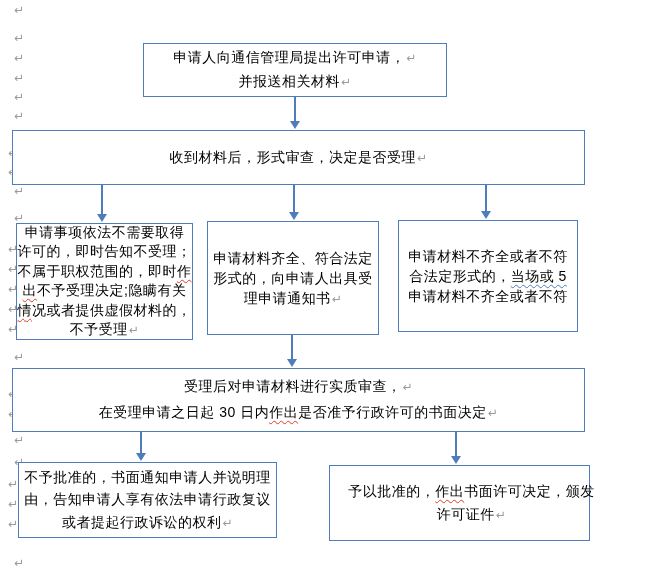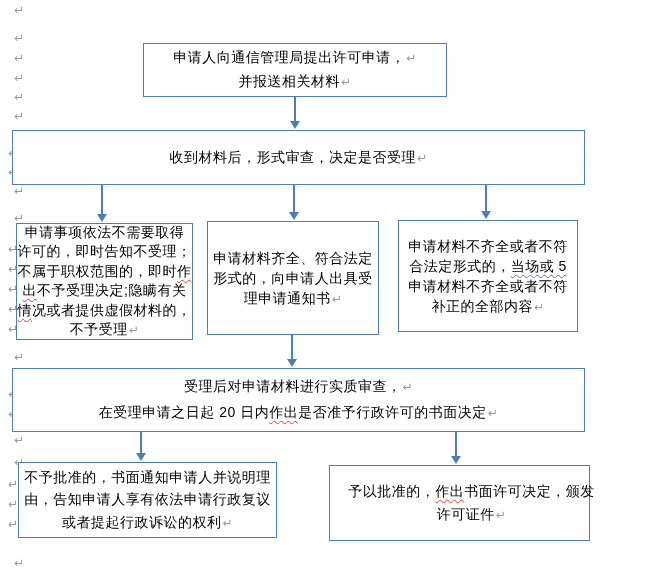--- a/index.html
+++ b/index.html
@@ -120,26 +120,25 @@
   <div class="fbox box-accepted" style="left:207px; top:221px; width:172px; height:114px;">
       <div class="line"><span>申请材料齐全、符合法定</span></div>
       <div class="line"><span>形式的，向申请人出具受</span></div>
       <div class="line"><span>理申请通知书</span><span class="pilcrow-inline">↵</span></div>
     </div>
 
   <div class="fbox box-supplement" style="left:398px; top:220px; width:180px; height:112px;">
       <div class="line"><span>申请材料不齐全或者不符</span></div>
       <div class="line"><span>合法定形式的，</span><span class="sq-blue">当场或 5</span></div>
       <div class="line"><span>申请材料不齐全或者不符</span></div>
-      <div class="line"><span>补正的全部内容</span><span class="pilcrow-inline">↵</span></div>
     </div>
 
   <div class="fbox box-substantive" style="left:12px; top:368px; width:573px; height:64px;">
       <div class="line"><span>受理后对申请材料进行实质审查，</span><span class="pilcrow-inline">↵</span></div>
-      <div class="line"><span>在受理申请之日起 20 日内</span><span class="sq-red">作出</span><span>是否准予行政许可的书面决定</span><span class="pilcrow-inline">↵</span></div>
+      <div class="line"><span>在受理申请之日起 30 日内</span><span class="sq-red">作出</span><span>是否准予行政许可的书面决定</span><span class="pilcrow-inline">↵</span></div>
     </div>
 
   <div class="fbox box-rejected" style="left:18px; top:462px; width:259px; height:76px;">
       <div class="line"><span>不予批准的，书面通知申请人并说明理</span></div>
       <div class="line"><span>由，告知申请人享有依法申请行政复议</span></div>
       <div class="line"><span>或者提起行政诉讼的权利</span><span class="pilcrow-inline">↵</span></div>
     </div>
 
   <div class="fbox box-approved" style="left:329px; top:465px; width:261px; height:76px;padding-left:24px;">
       <div class="line"><span>予以批准的，</span><span class="sq-red">作出</span><span>书面许可决定，颁发</span></div>

